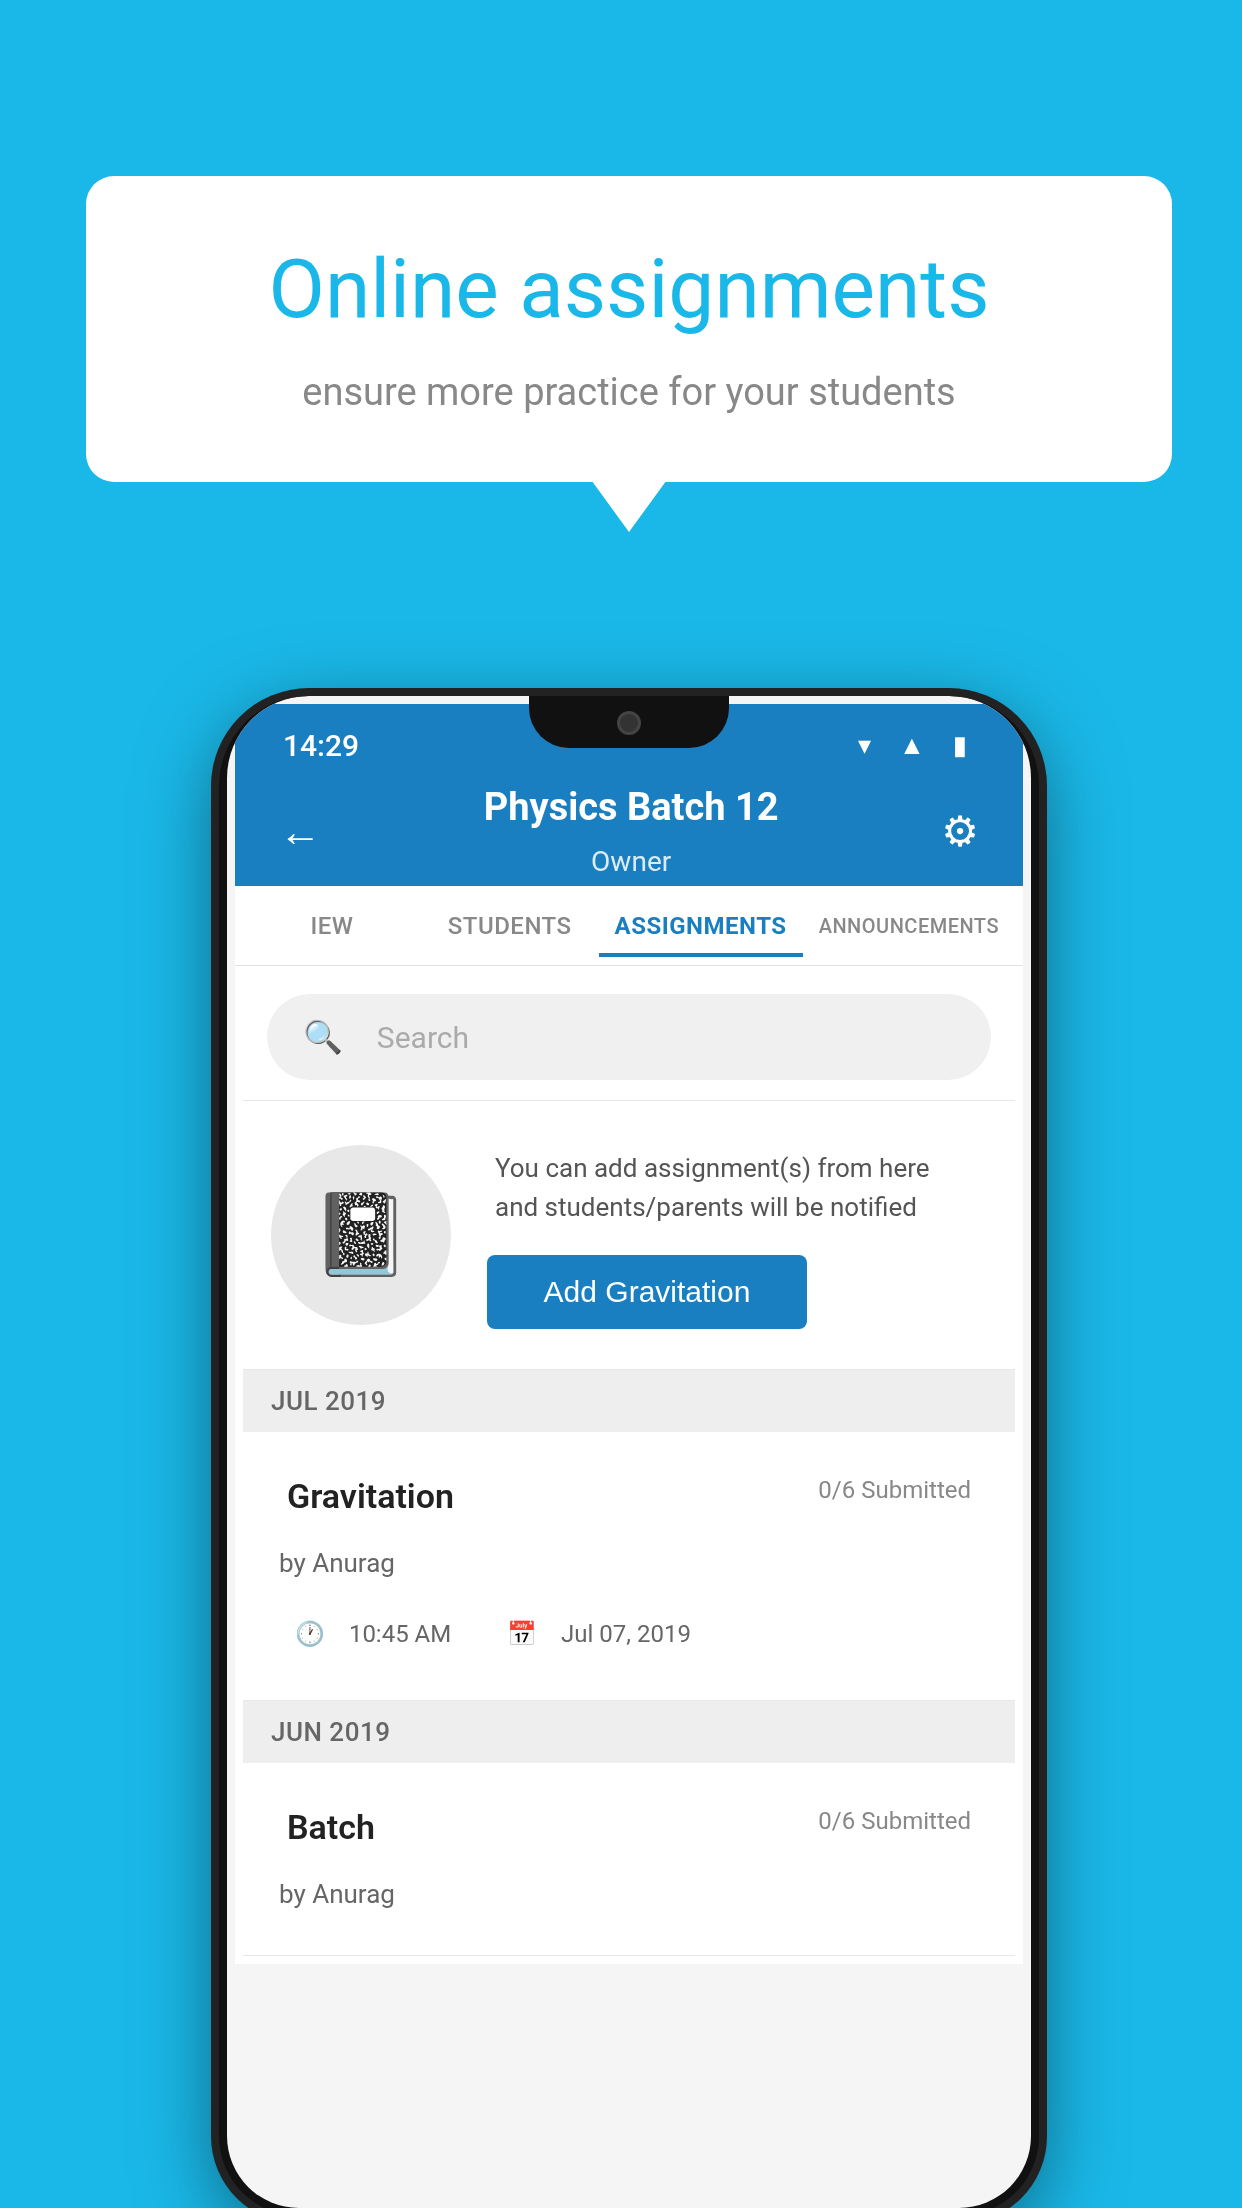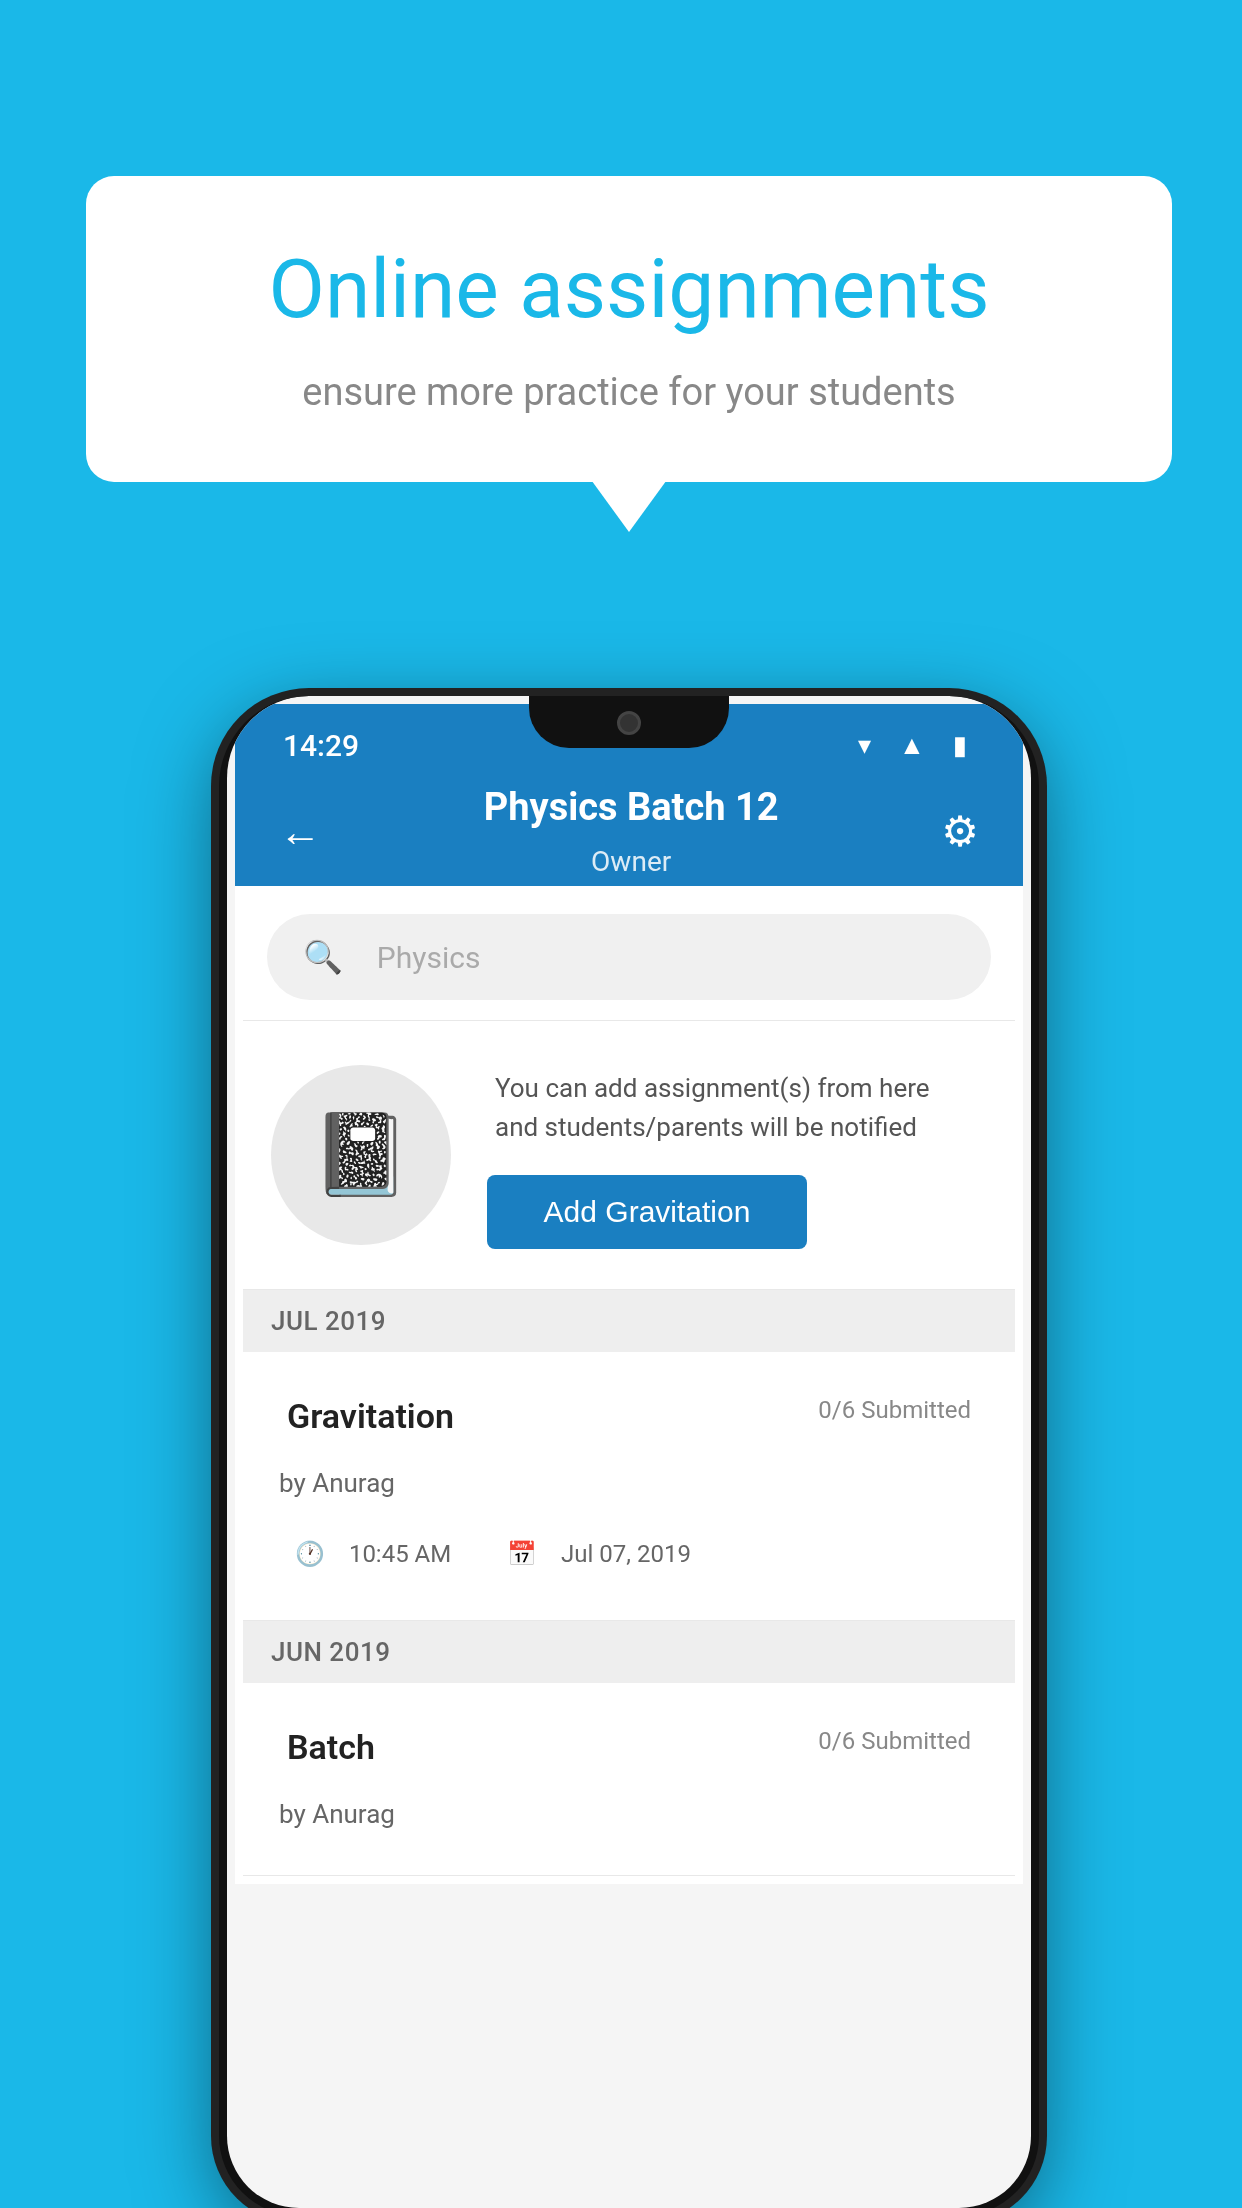--- a/index.html
+++ b/index.html
@@ -389,27 +389,41 @@
 
     <div class="app-header">
       <span class="header-back">←</span>
       <div class="header-title-block">
         <div class="header-title">Physics Batch 12</div>
         <div class="header-subtitle">Owner</div>
       </div>
       <span class="header-gear">⚙</span>
     </div>
 
+    <div class="tab-bar">
+      <div class="tab-item">
+        <span>IEW</span>
+      </div>
+      <div class="tab-item">
+        <span>STUDENTS</span>
+      </div>
+      <div class="tab-item active">
+        <span>ASSIGNMENTS</span>
+      </div>
+      <div class="tab-item" style="font-size:20px;">
+        <span>ANNOUNCEMENTS</span>
+      </div>
+    </div>
 
     <div class="content-area">
 
       <div class="search-bar-container">
         <div class="search-bar">
           <span class="search-icon-el">🔍</span>
-          <span class="search-text">Physics</span>
+          <span class="search-text">Search</span>
         </div>
       </div>
 
       <div class="assignment-promo">
         <div class="promo-icon-circle">
           <span class="notebook-icon">📓</span>
         </div>
         <div class="promo-content">
           <div class="promo-text">You can add assignment(s) from here and students/parents will be notified</div>
           <button class="add-assignment-btn">Add Gravitation</button>

